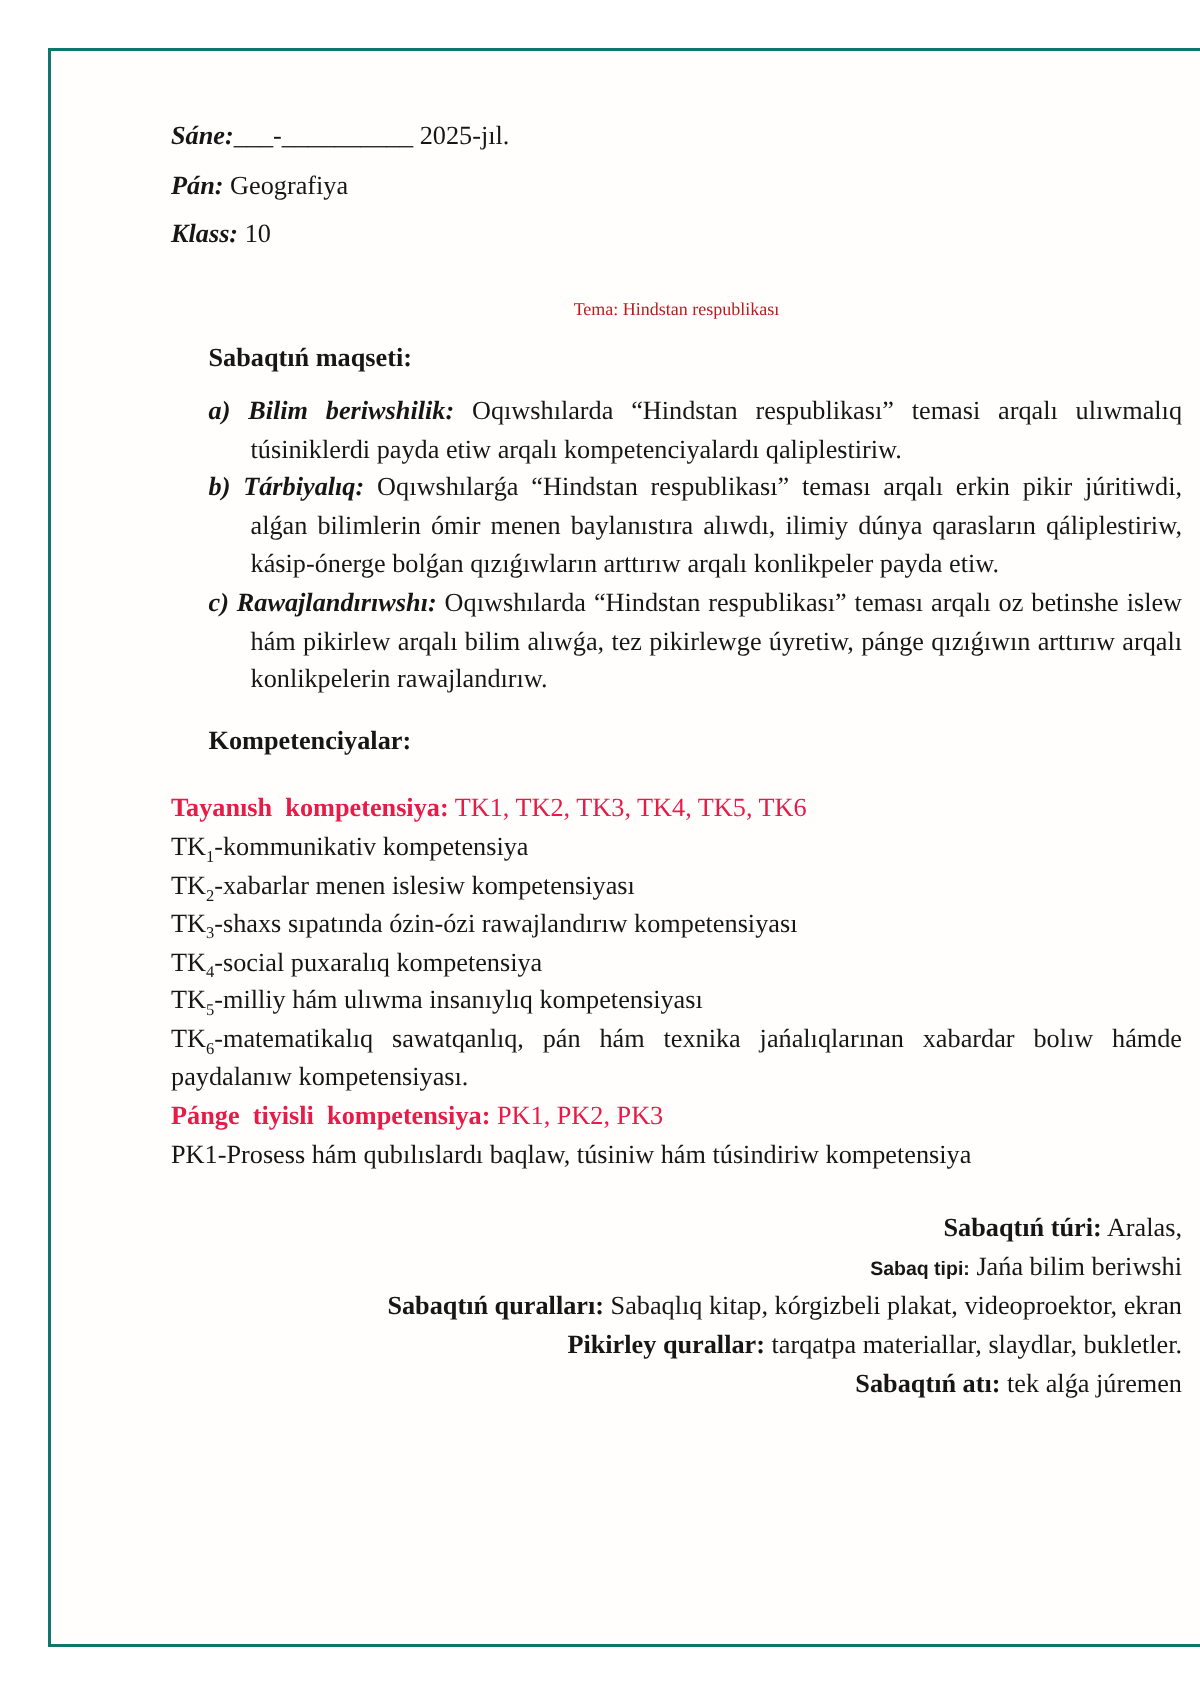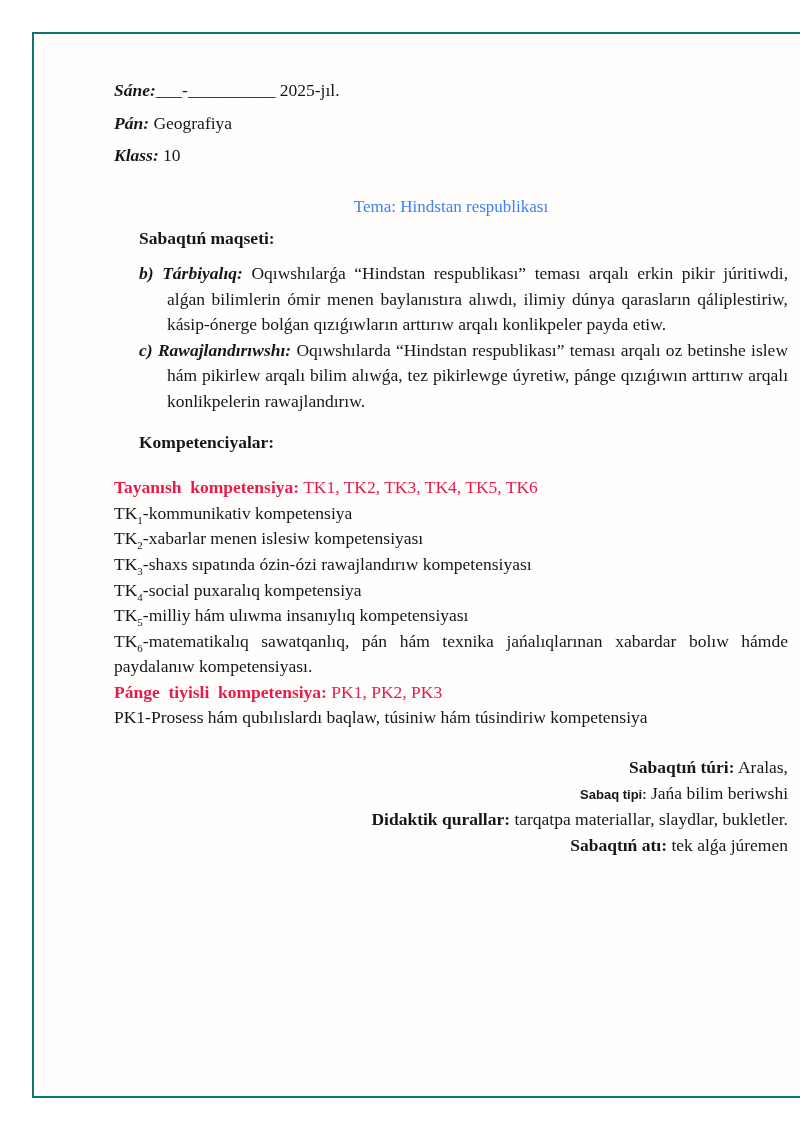--- a/index.html
+++ b/index.html
@@ -22,22 +22,22 @@
     line-height: 25.6px;
   }
   
   .head-line { margin: 0 0 7px 0; }
   .bi { font-weight: bold; font-style: italic; }
   
   .doc-title {
     margin-top: 25px;
     text-align: center;
     font-weight: normal;
-    font-size: 17px;
-    color: #3b82f6;
+    font-size: 12px;
+    color: #b91c1c;
   }
   
   .section-heading {
     margin-top: 7px;
     padding-left: 25px;
     font-weight: bold;
   }
   .comp-heading { margin-top: 15px; }
   
   .goals { margin-top: 9px; }
@@ -73,20 +73,21 @@
     <div>
       <p class="head-line"><span class="bi">Sáne:</span><span>___-__________ 2025-jıl.</span></p>
       <p class="head-line"><span class="bi">Pán:</span> <span>Geografiya</span></p>
       <p class="head-line"><span class="bi">Klass:</span> <span>10</span></p>
     </div>
 
     <h2 class="doc-title">Tema: Hindstan respublikası</h2>
 
     <p class="section-heading">Sabaqtıń maqseti:</p>
     <div class="goals">
+      <p class="goal"><span class="marker">a)</span> <span class="lead">Bilim beriwshilik:</span> <span>Oqıwshılarda “Hindstan respublikası” temasi arqalı ulıwmalıq túsiniklerdi payda etiw  arqalı kompetenciyalardı qaliplestiriw.</span></p>
       <p class="goal"><span class="marker">b)</span> <span class="lead">Tárbiyalıq:</span> <span>Oqıwshılarǵa “Hindstan respublikası” teması arqalı erkin pikir júritiwdi, alǵan bilimlerin ómir menen baylanıstıra alıwdı, ilimiy dúnya qarasların qáliplestiriw, kásip-ónerge bolǵan qızıǵıwların arttırıw arqalı konlikpeler payda etiw.</span></p>
       <p class="goal"><span class="marker">c)</span> <span class="lead">Rawajlandırıwshı:</span> <span>Oqıwshılarda  “Hindstan respublikası” teması arqalı oz betinshe islew hám pikirlew arqalı bilim alıwǵa, tez pikirlewge úyretiw, pánge qızıǵıwın arttırıw arqalı konlikpelerin rawajlandırıw.</span></p>
     </div>
 
     <p class="section-heading comp-heading">Kompetenciyalar:</p>
 
     <p class="red-line"><span class="red-label">Tayanısh  kompetensiya:</span> <span>TK1, TK2, TK3, TK4, TK5, TK6</span></p>
 
 
     <div>
@@ -98,18 +99,19 @@
       <p class="body-line justify"><span>TK</span><sub>6</sub><span>-matematikalıq sawatqanlıq, pán hám texnika jańalıqlarınan xabardar bolıw hámde paydalanıw kompetensiyası.</span></p>
     </div>
 
     <p class="red-line" style="margin-top:0;"><span class="red-label">Pánge  tiyisli  kompetensiya:</span> <span>PK1, PK2, PK3</span></p>
 
     <p class="body-line">PK1-Prosess hám qubılıslardı baqlaw, túsiniw hám túsindiriw kompetensiya</p>
 
     <div class="details">
       <p class="detail indent"><span class="lbl">Sabaqtıń túri:</span> <span>Aralas,</span></p>
       <p class="detail indent"><span class="lbl-sans">Sabaq tipi:</span> <span>Jańa bilim beriwshi</span></p>
-      <p class="detail"><span class="lbl">Didaktik qurallar:</span> <span>tarqatpa materiallar, slaydlar, bukletler.</span></p>
+      <p class="detail"><span class="lbl">Sabaqtıń quralları:</span> <span>Sabaqlıq kitap, kórgizbeli plakat, videoproektor, ekran</span></p>
+      <p class="detail"><span class="lbl">Pikirley qurallar:</span> <span>tarqatpa materiallar, slaydlar, bukletler.</span></p>
       <p class="detail"><span class="lbl">Sabaqtıń atı:</span> <span>tek alǵa júremen</span></p>
     </div>
 
   </div>
 </div>
 
 </body></html>

